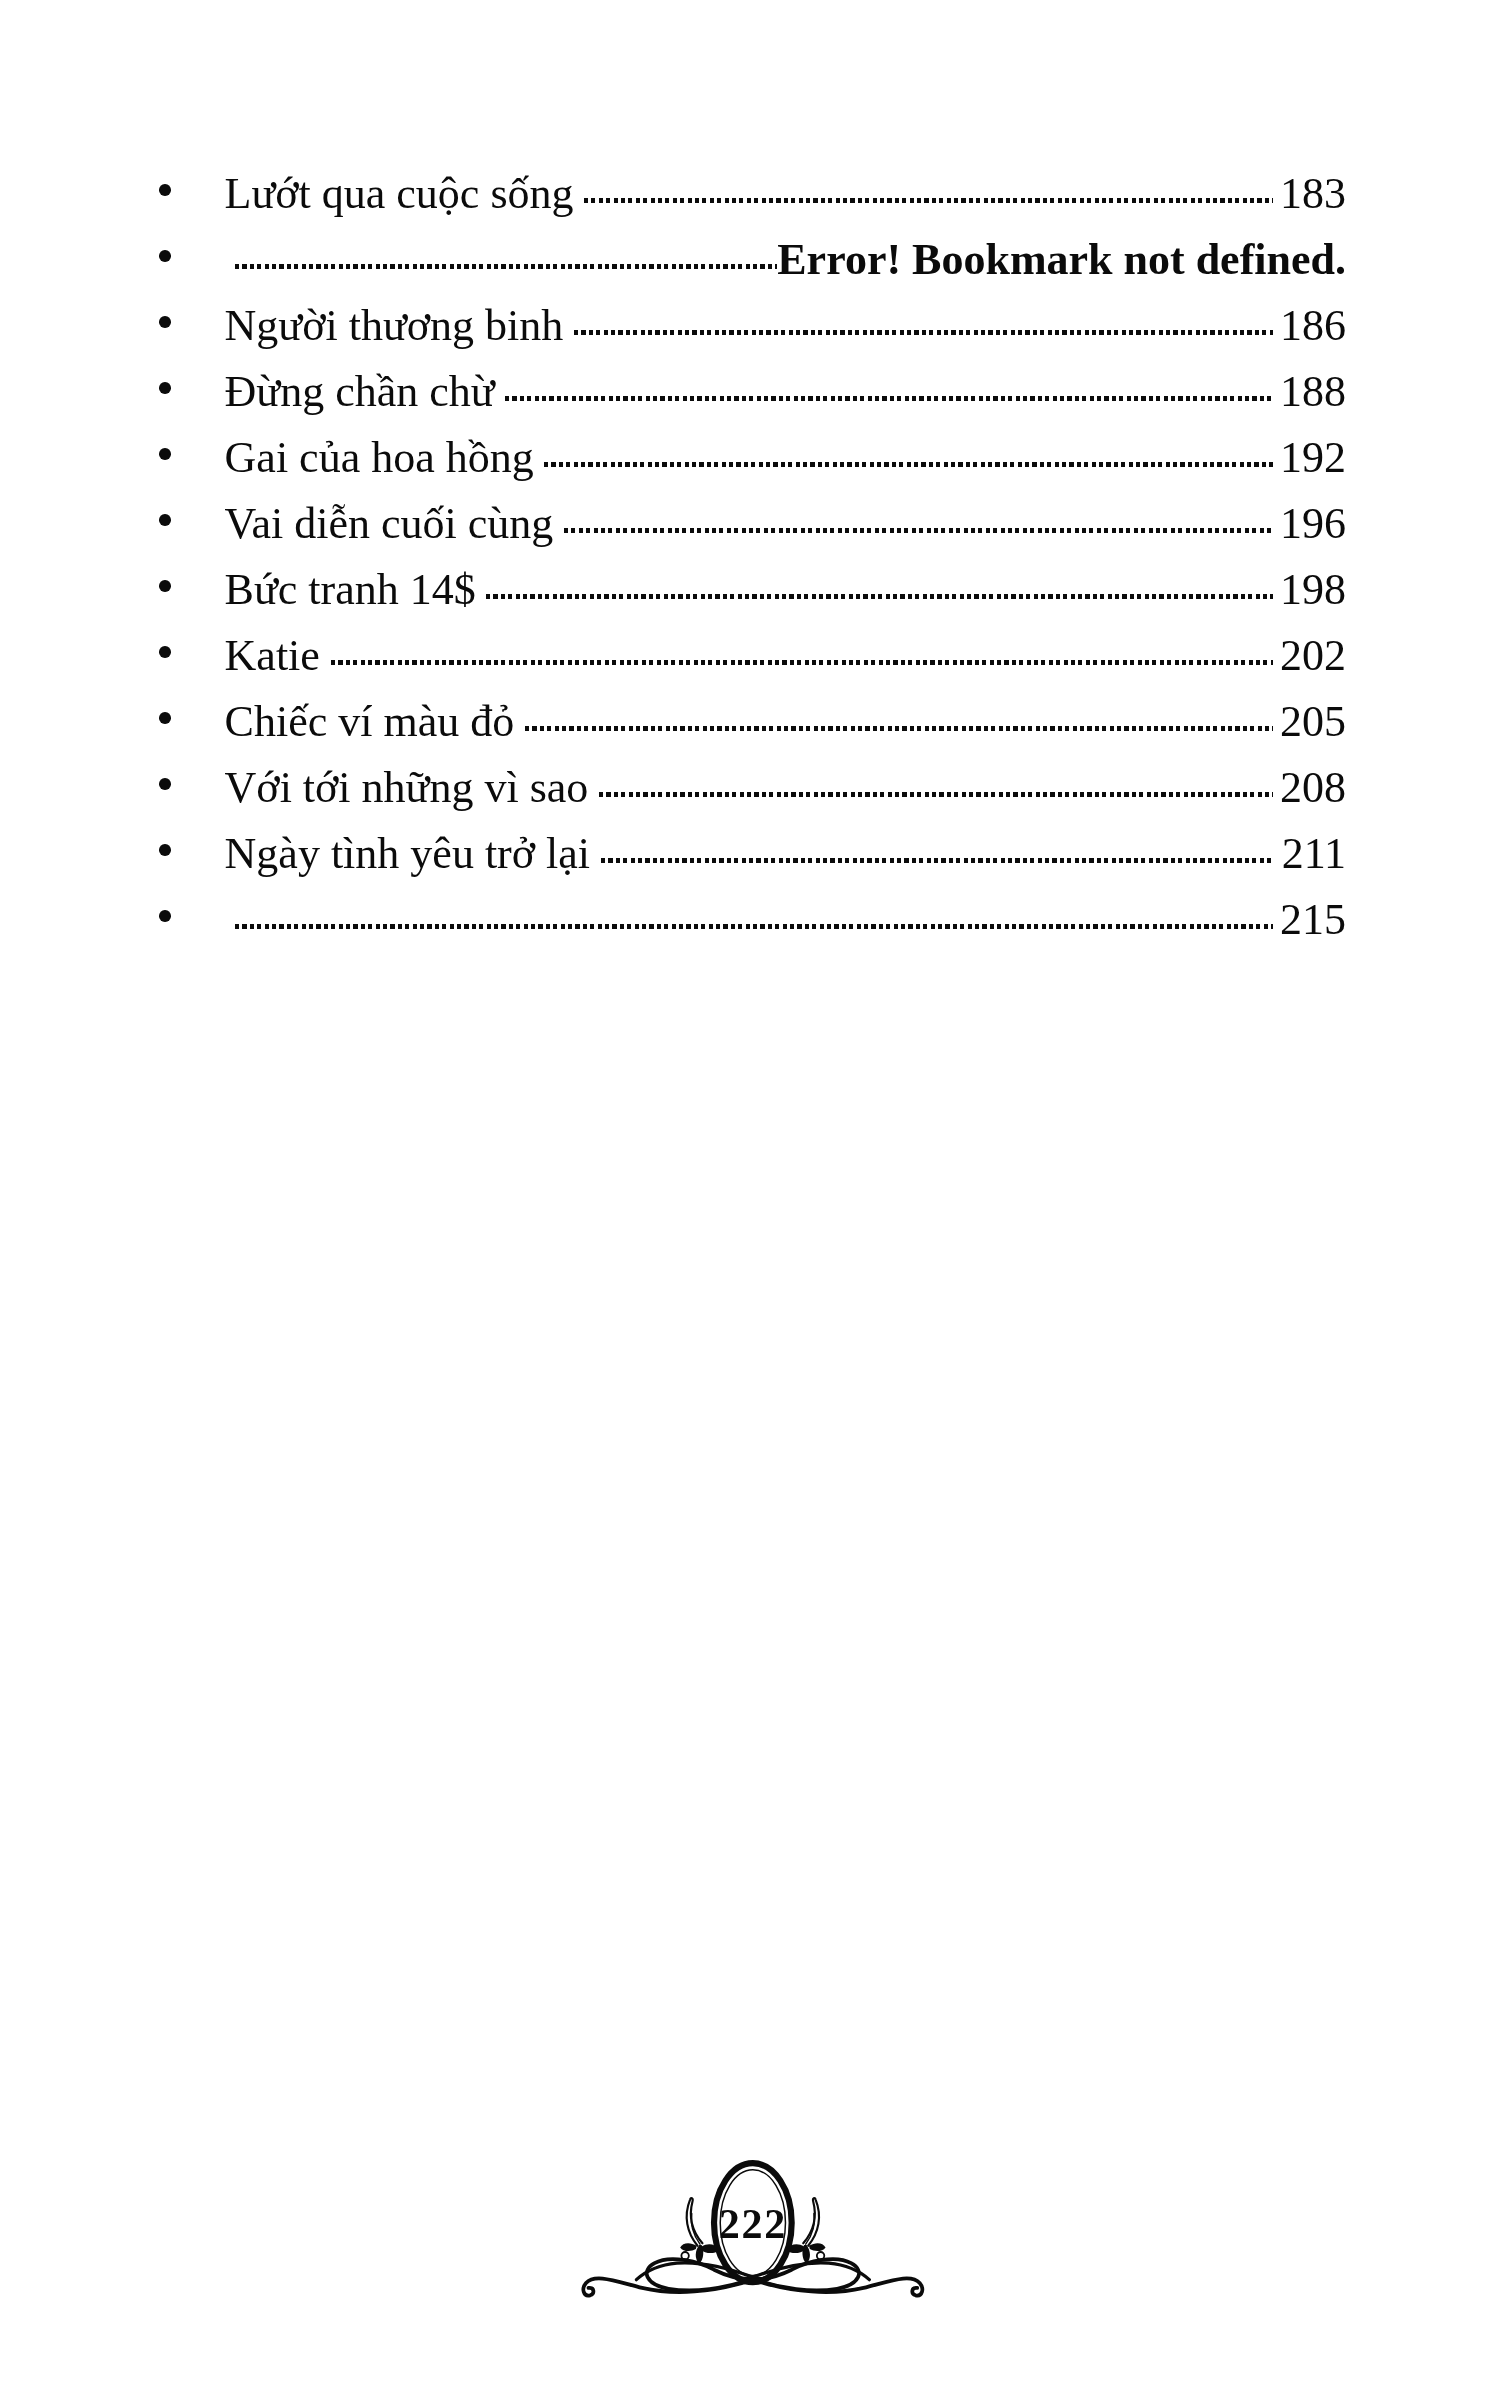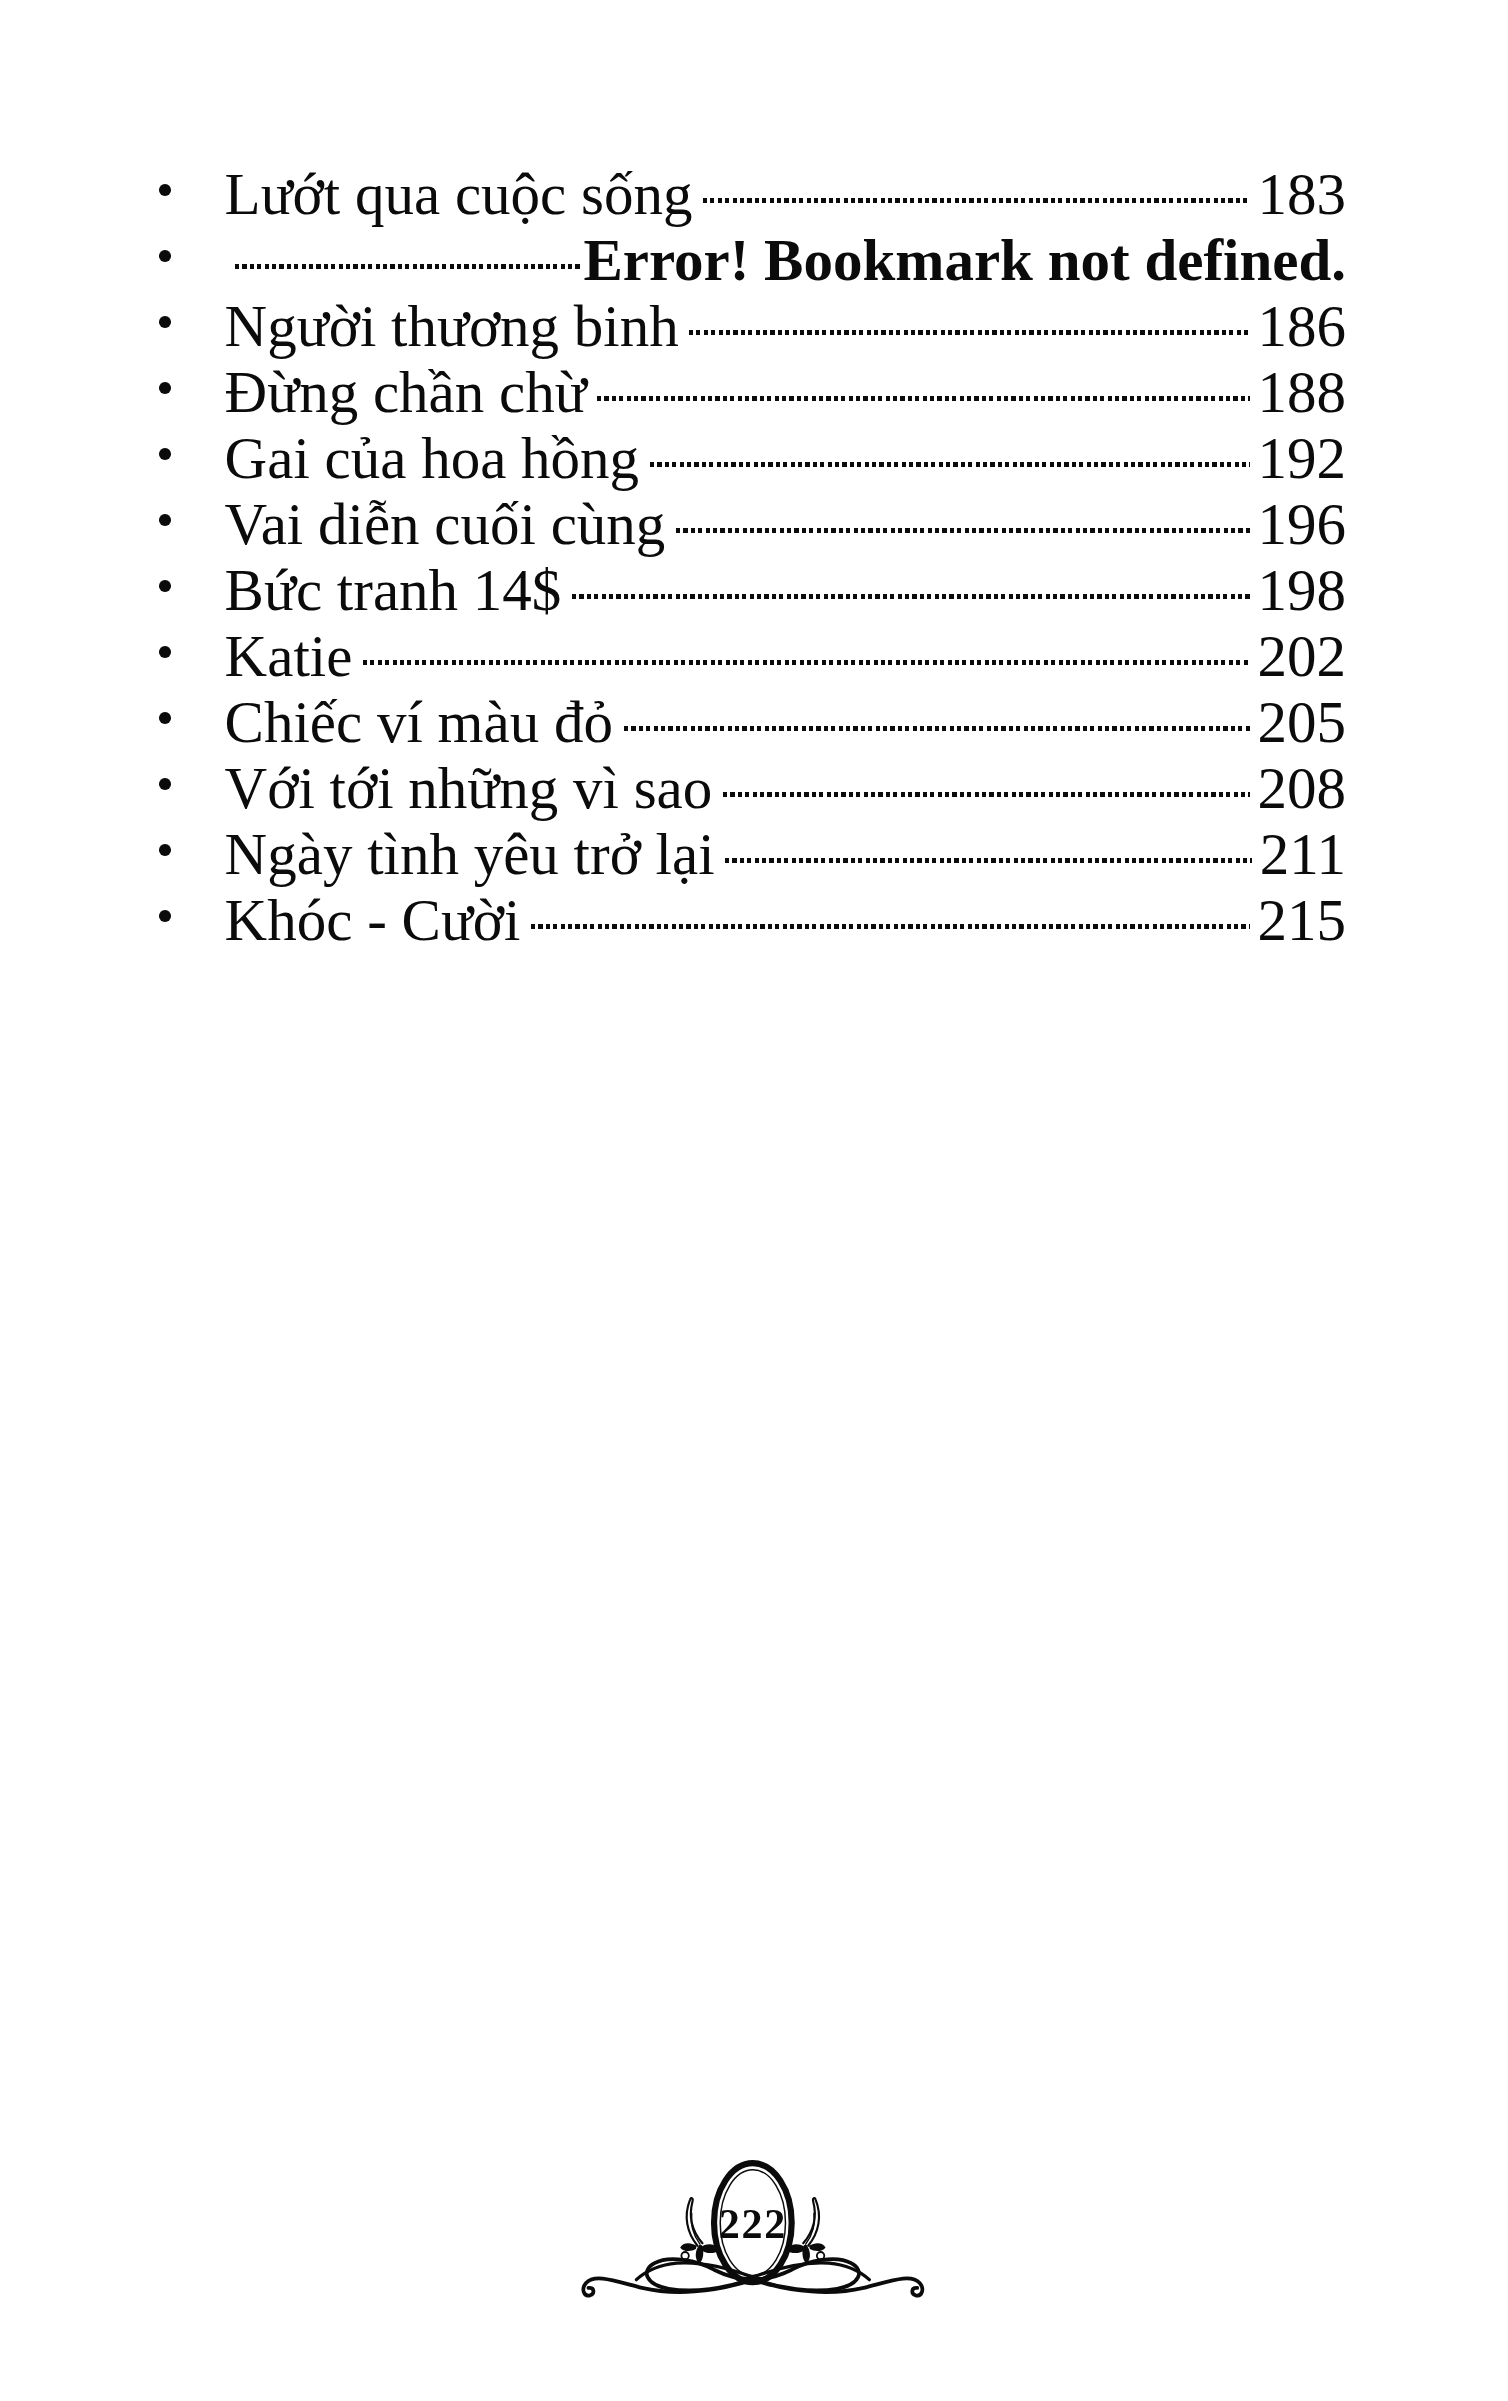--- a/index.html
+++ b/index.html
@@ -25,21 +25,21 @@
     left:0; top:153px;
     width:1508px;
     margin:0; padding:0;
     list-style:none;
   }
   .toc-row{
     display:flex;
     align-items:baseline;
     height:66px;
     line-height:66px;
-    font-size:59px;
+    font-size:44px;
     padding:0 162px 0 159px;
   }
   .bullet{
     flex:0 0 11.6px;
     width:11.6px; height:11.6px;
     border-radius:50%;
     background:var(--ink);
     align-self:center;
     margin:8.3px 54px 0 0;
   }
@@ -143,21 +143,20 @@
       <span class="pagenum">208</span>
     </li>
       <li class="toc-row">
       <span class="bullet"></span>
       <span class="title">Ngày tình yêu trở lại</span>
       <span class="leader"></span>
       <span class="pagenum">211</span>
     </li>
       <li class="toc-row">
       <span class="bullet"></span>
-      <span class="title">Khóc - Cười</span>
       <span class="leader"></span>
       <span class="pagenum">215</span>
     </li>
     </ol>
 
   <div class="ornament">
     <svg viewBox="0 0 500 185">
       <g stroke="#0b0b0b" fill="none" stroke-linecap="round">
 
         <g id="fl">

